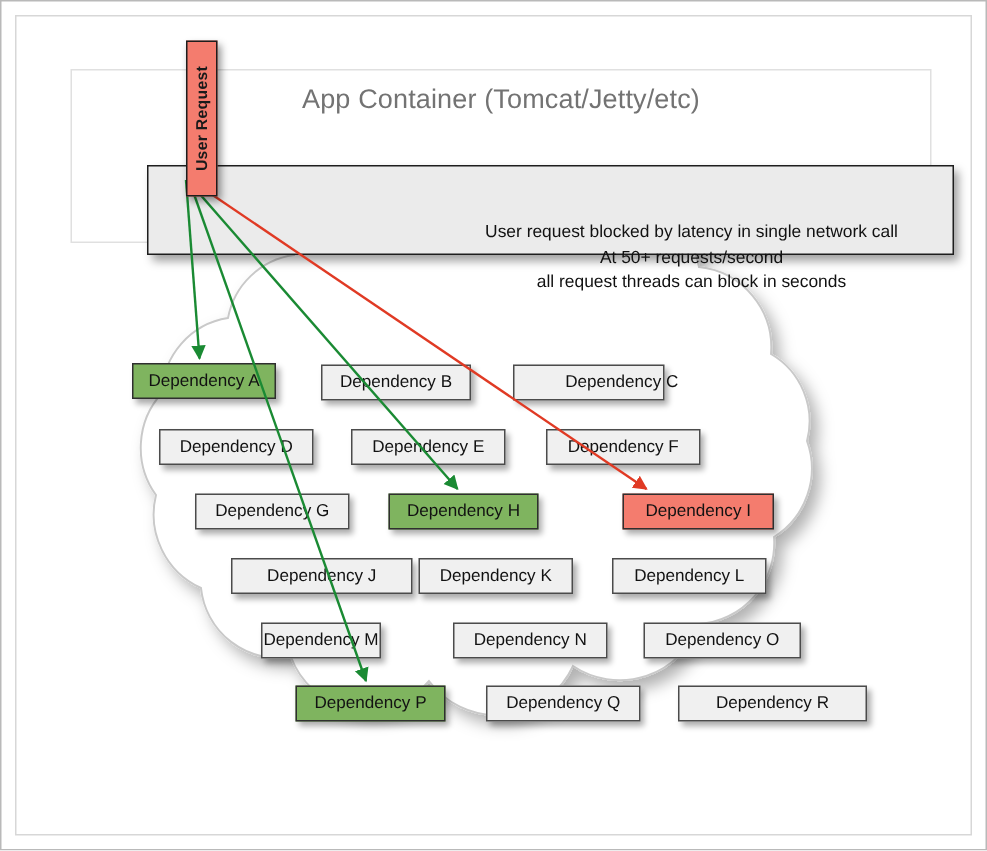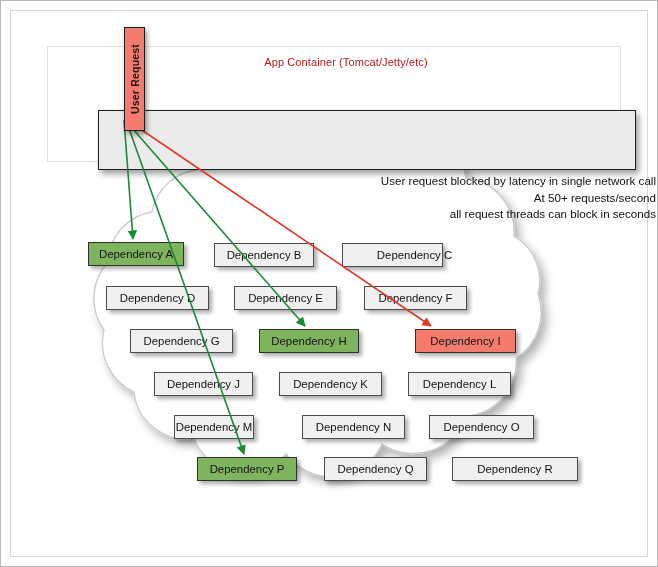--- a/index.html
+++ b/index.html
@@ -34,26 +34,26 @@
     left: 36px;
     top: 35px;
     width: 574px;
     height: 116px;
     box-sizing: border-box;
     border: 1px solid #e0e0e0;
     background: #ffffff;
   }
   #app-container-title {
     position: absolute;
-    left: 12px;
+    left: 0;
     top: 9px;
     width: 100%;
     text-align: center;
-    font-size: 11px;
-    color: #b91c1c;
+    font-size: 18px;
+    color: #737373;
     letter-spacing: 0.1px;
   }
   #app-thread-bar {
     position: absolute;
     left: 50px;
     top: 63px;
     width: 538px;
     height: 60px;
     box-sizing: border-box;
     background: #ebebeb;
@@ -83,23 +83,23 @@
     font-size: 10.5px;
     font-weight: bold;
     color: #1a1a1a;
     letter-spacing: 0.2px;
   }
 
   
   #annotation {
     position: absolute;
     left: 255px;
-    top: 162px;
+    top: 136px;
     width: 390px;
-    text-align: right;
+    text-align: center;
     z-index: 30;
   }
   #annotation .line {
     font-size: 11.6px;
     color: #111111;
     line-height: 16.5px;
     white-space: nowrap;
   }
 
   
@@ -219,21 +219,21 @@
         </div>
         <div class="dep-box " style="left: 119px; top: 318px; width: 103px;">
           <span>Dependency G</span>
         </div>
         <div class="dep-box green" style="left: 248px; top: 318px; width: 100px;">
           <span>Dependency H</span>
         </div>
         <div class="dep-box red" style="left: 376px; top: 318px; width: 101px;">
           <span>Dependency I</span>
         </div>
-        <div class="dep-box " style="left: 143px; top: 361px; width: 99px;">
+        <div class="dep-box " style="left: 143px; top: 361px; width: 121px;">
           <span>Dependency J</span>
         </div>
         <div class="dep-box " style="left: 268px; top: 361px; width: 103px;">
           <span>Dependency K</span>
         </div>
         <div class="dep-box " style="left: 397px; top: 361px; width: 103px;">
           <span>Dependency L</span>
         </div>
         <div class="dep-box " style="left: 163px; top: 404px; width: 80px;">
           <span>Dependency M</span>

